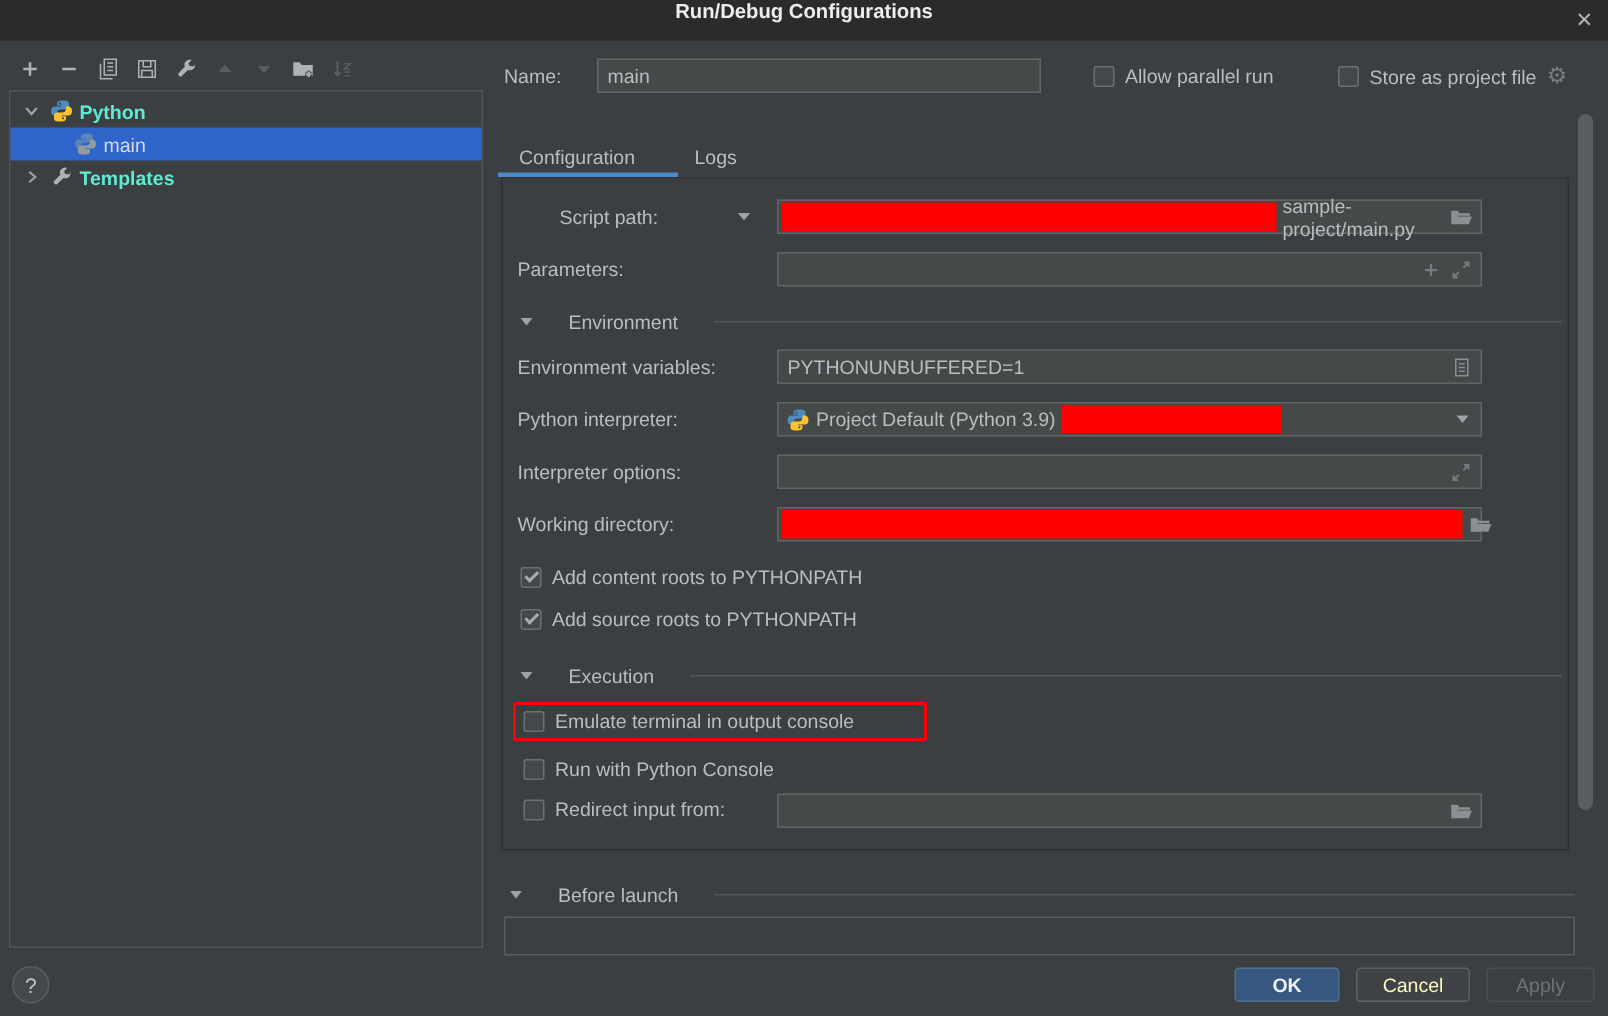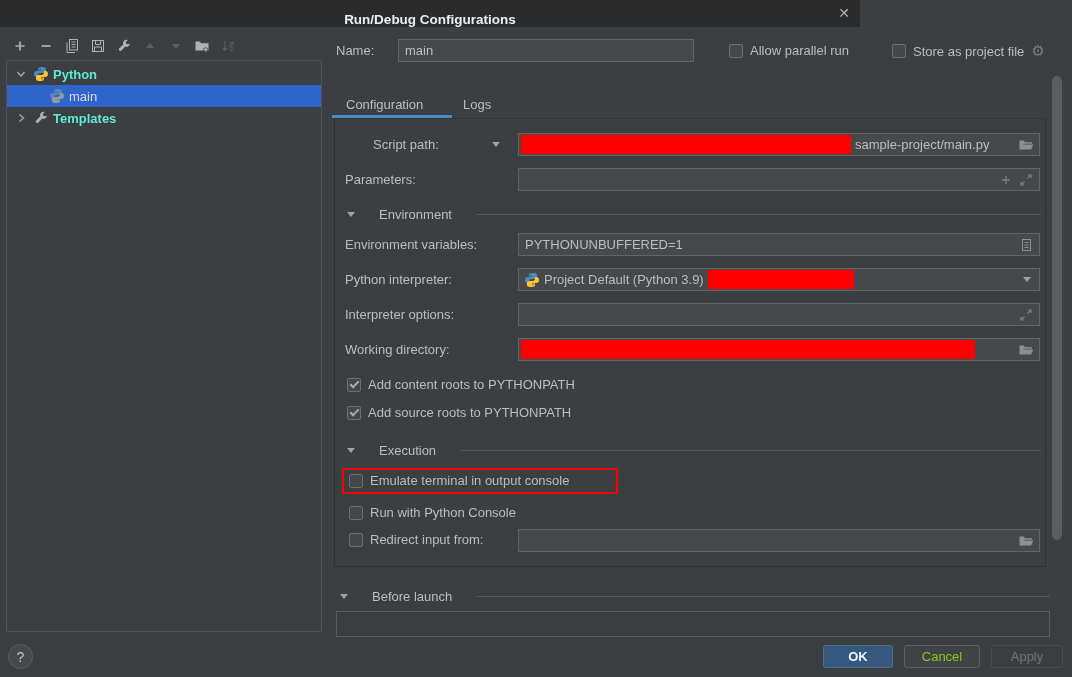--- a/index.html
+++ b/index.html
@@ -9,22 +9,22 @@
     font-family:"Liberation Sans", sans-serif;
     font-size:13px;
     color:#BBBDBF;
     overflow:hidden;
     position:relative;
   }
   .abs { position:absolute; }
 
   
   .titlebar {
-    position:absolute; left:0; top:0; width:860px; height:27px;
-    background:#2B2B2B; display:flex; align-items:flex-end; justify-content:center;
+    position:absolute; left:0; top:0; width:1072px; height:27px;
+    background:#2B2B2B; display:flex; align-items:flex-start; justify-content:center;
   }
   .titlebar .title { font-weight:bold; color:#EDEDED; font-size:13.5px; }
   .close-btn {
     position:absolute; right:10px; top:5px; color:#AFB1B3; font-size:14px; cursor:pointer;
   }
 
   
   .toolbar { position:absolute; left:12px; top:38px; display:flex; gap:10px; align-items:center; }
   .tb-icon { width:16px; height:16px; color:#AFB1B3; display:inline-flex; }
   .tb-icon.disabled { color:#5A5E60; }
@@ -62,21 +62,21 @@
   .tab { position:absolute; top:97px; color:#BBBDBF; cursor:pointer; }
   .tab-underline { position:absolute; left:332px; top:115px; width:120px; height:3px; background:#4A88C7; }
 
   
   .panel {
     position:absolute; left:334px; top:118px; width:712px; height:449px;
     border:1px solid #2E3132; border-top:1px solid #323536;
   }
   .flabel { position:absolute; color:#BBBDBF; }
   .fld {
-    position:absolute; left:183px; width:522px; height:23px;
+    position:absolute; left:183px; width:470px; height:23px;
     background:#45494A; border:1px solid #646464;
     display:flex; align-items:center; padding:0 5px 0 2px; gap:4px;
   }
   .redbar { background:#FF0000; height:19px; flex:none; }
   .fld .ficon { margin-left:auto; width:16px; height:16px; color:#8C9092; display:inline-flex; flex:none; }
   .fld .ficon2 { width:16px; height:16px; color:#787C7E; display:inline-flex; flex:none; }
   .sec-head { position:absolute; display:flex; align-items:center; gap:24px; }
   .sec-line { height:1px; background:#555859; flex:none; }
   .tri-down { width:0; height:0; border-left:4px solid transparent; border-right:4px solid transparent; border-top:5px solid #A0A3A5; }
   .combo-chev { width:0; height:0; border-left:4px solid transparent; border-right:4px solid transparent; border-top:5px solid #9FA2A4; margin-left:auto; margin-right:3px; }
@@ -93,21 +93,21 @@
   .help-btn {
     position:absolute; left:8px; top:644px; width:25px; height:25px; border-radius:50%;
     background:#46494B; border:1px solid #5A5E60; color:#C2C5C7;
     display:flex; align-items:center; justify-content:center; font-size:14px; cursor:pointer;
   }
   .btn {
     position:absolute; top:645px; height:23px; display:flex; align-items:center; justify-content:center;
     border-radius:3px; font-size:13px; cursor:pointer;
   }
   .btn-ok { left:823px; width:70px; background:#365880; border:1px solid #4C708C; color:#EDF3F8; font-weight:bold; }
-  .btn-cancel { left:904px; width:76px; background:#3F4345; border:1px solid #5E6163; color:#84cc16; }
+  .btn-cancel { left:904px; width:76px; background:#3F4345; border:1px solid #5E6163; color:#fef9c3; }
   .btn-apply { left:991px; width:72px; background:transparent; border:1px solid #4A4E50; color:#6F7375; }
 
   .pyicon { width:16px; height:16px; display:inline-flex; flex:none; }
   .gear { color:#787C7E; font-size:15px; line-height:16px; }
 </style>
 </head>
 <body>
 
 <div class="titlebar">
   <span class="title">Run/Debug Configurations</span>

